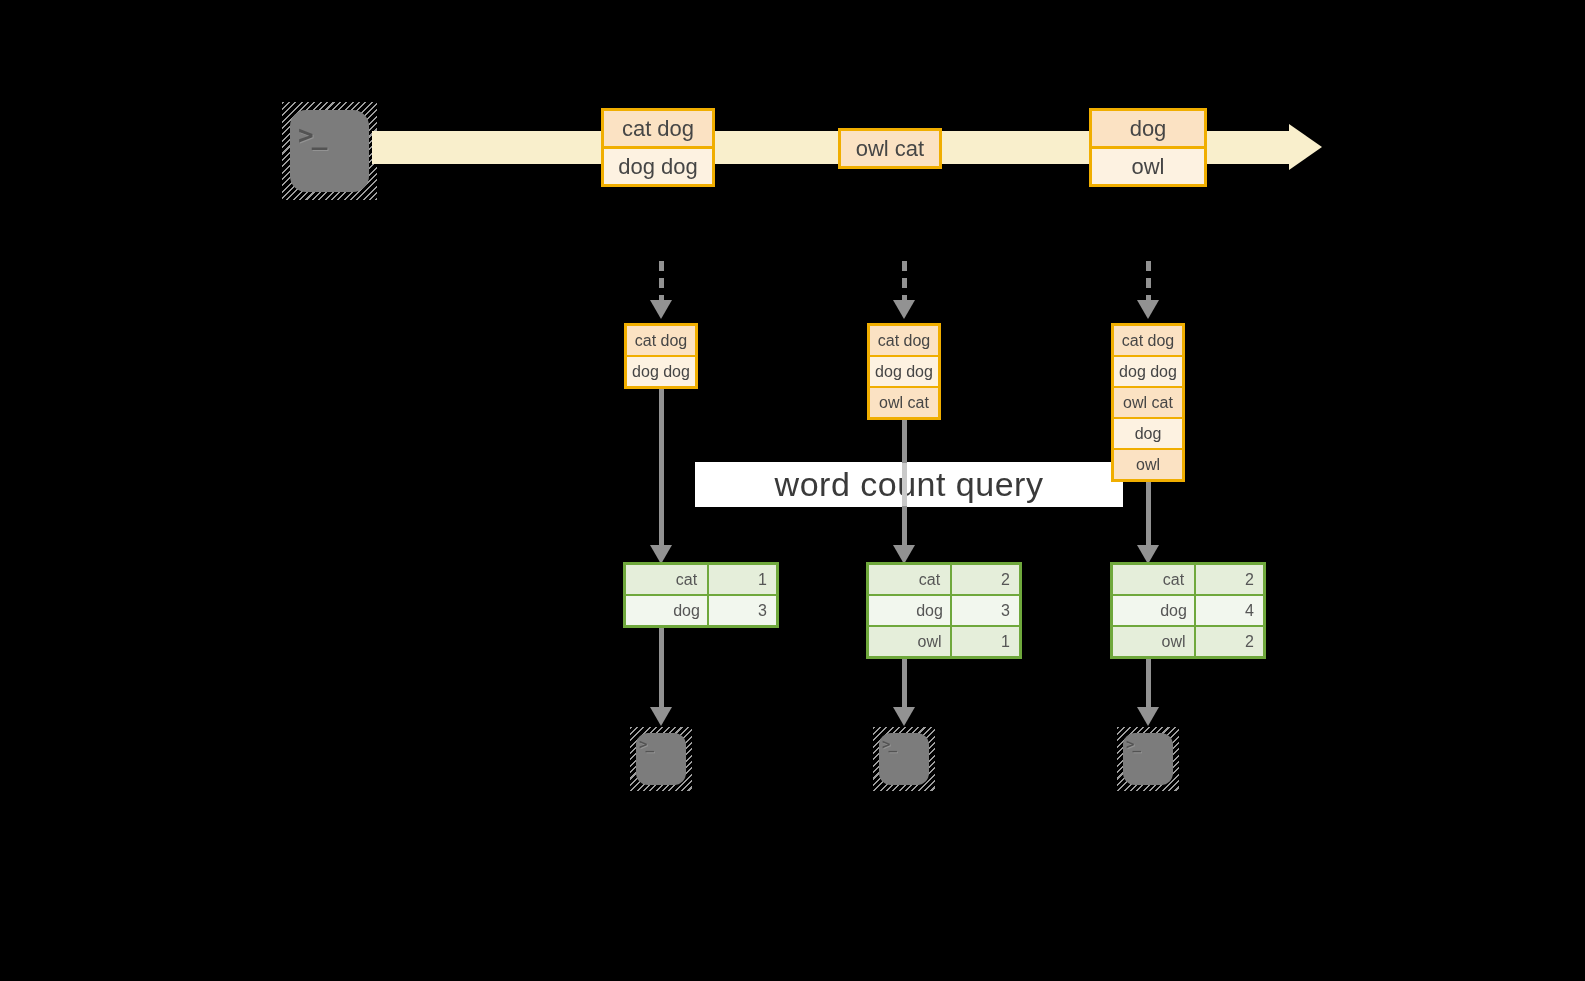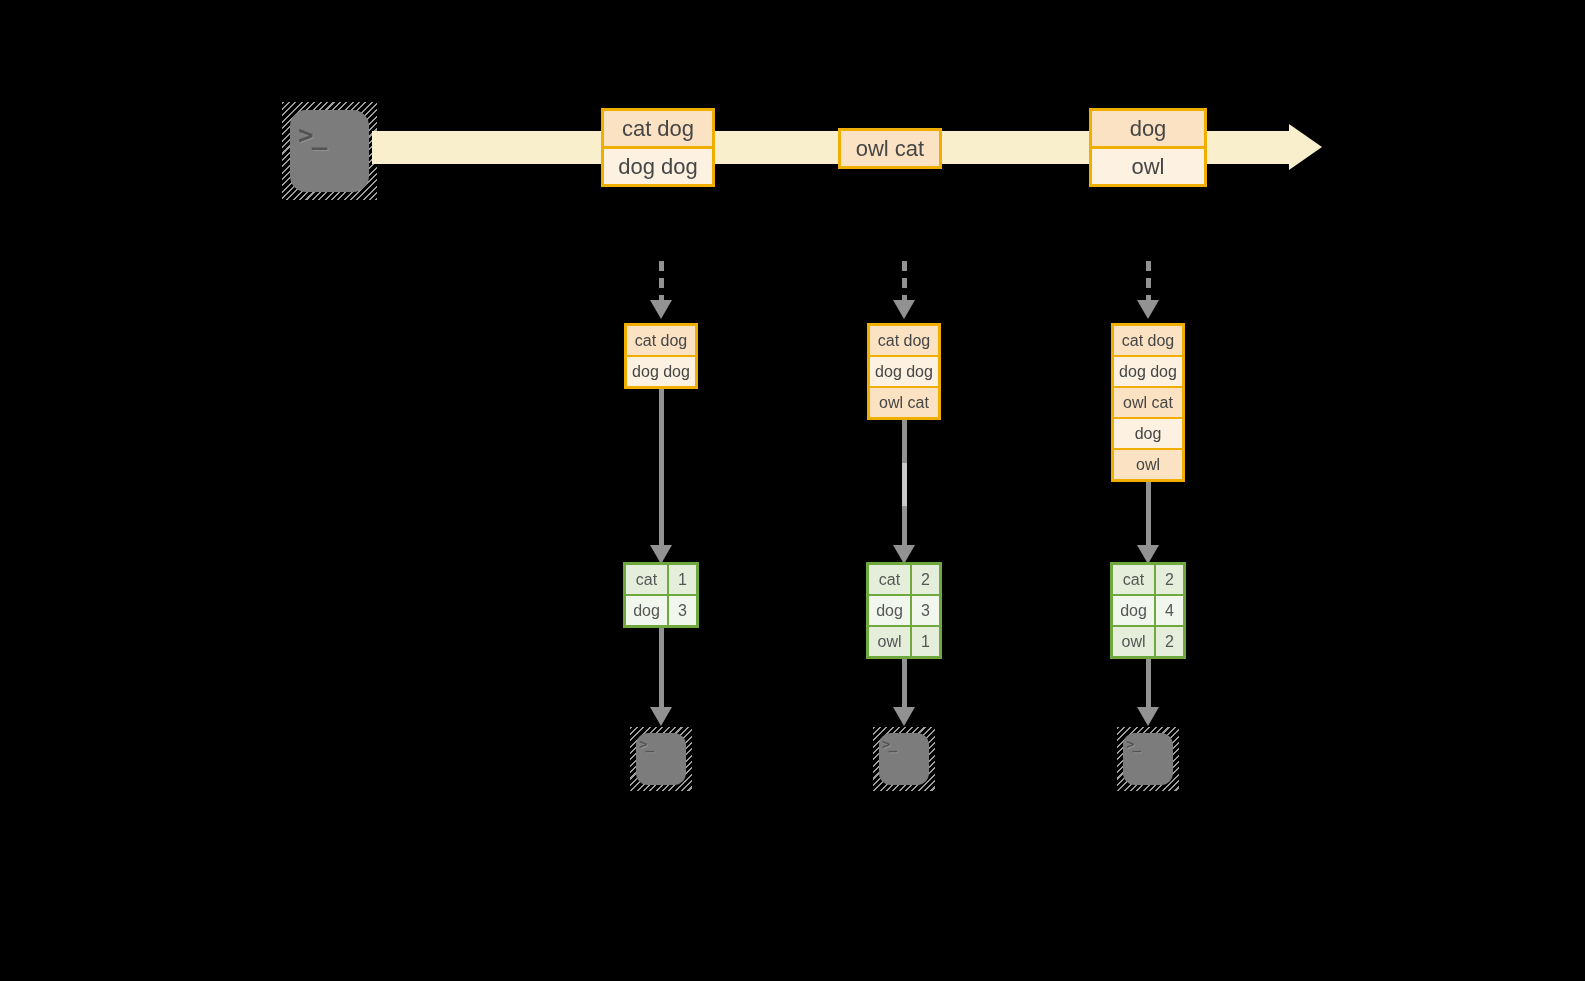--- a/index.html
+++ b/index.html
@@ -30,41 +30,44 @@
   .obox .row{display:flex;align-items:center;justify-content:center;color:#464646;}
   .obox.tl .row{height:35px;font-size:22px;}
   .obox.tl .row + .row{border-top:3px solid var(--orange,#f0ae00);}
   .obox.st .row{height:29px;font-size:16px;}
   .obox.st .row + .row{border-top:2px solid var(--orange,#f0ae00);}
   
   .gtable{border:3px solid var(--green,#6fa83c);box-sizing:border-box;}
   .grow{display:flex;}
   .grow + .grow{border-top:2px solid var(--green,#6fa83c);}
   .gcell{display:flex;align-items:center;justify-content:center;
-         color:#565656;font-size:16px;height:29px;}
+         color:#565656;font-size:16px;height:29px;padding-left:40px;}
   .gcell.word{width:41px;}
   .gcell.count{width:27px;border-left:2px solid var(--green,#6fa83c);}
   
   .vline{width:5px;background:var(--gray,#929292);}
   .vdash{width:5px;background:repeating-linear-gradient(to bottom,
          var(--gray,#929292) 0 10px, transparent 10px 17px);}
   .head-down{width:0;height:0;
     border-left:11px solid transparent;border-right:11px solid transparent;
     border-top:19px solid var(--gray,#929292);}
   
   .qlabel{
     position:absolute;left:695px;top:462px;width:428px;height:45px;
     background:#ffffff;display:flex;align-items:center;justify-content:center;
     font-size:34px;color:var(--labeltext,#3a3a3a);letter-spacing:.5px;
   }
 </style>
 </head>
 <body>
 
 <div class="canvas" id="canvas">
+  <div class="qlabel" style="z-index: 0;">
+    <span>word count query</span>
+  </div>
 <div class="abs hatch" style="left: 282px; top: 102px; width: 95px; height: 98px;">
       <div class="term-inner" style="inset: 8px; border-radius: 16px;"></div>
       <div class="glyph" style="left: 16px; top: 20px; font-size: 26px;">&gt;_</div>
     </div>
     <div class="abs band" style="left: 372px; top: 131px; width: 918px; height: 33px;"></div>
     <div class="abs stream-head" style="left: 1289px; top: 124px;"></div>
     <div class="abs obox tl" style="left: 601px; top: 108px; width: 114px;">
       <div class="row" style="background: rgb(251, 226, 195);">cat dog</div>
       <div class="row" style="background: rgb(253, 242, 225);">dog dog</div>
     </div>

